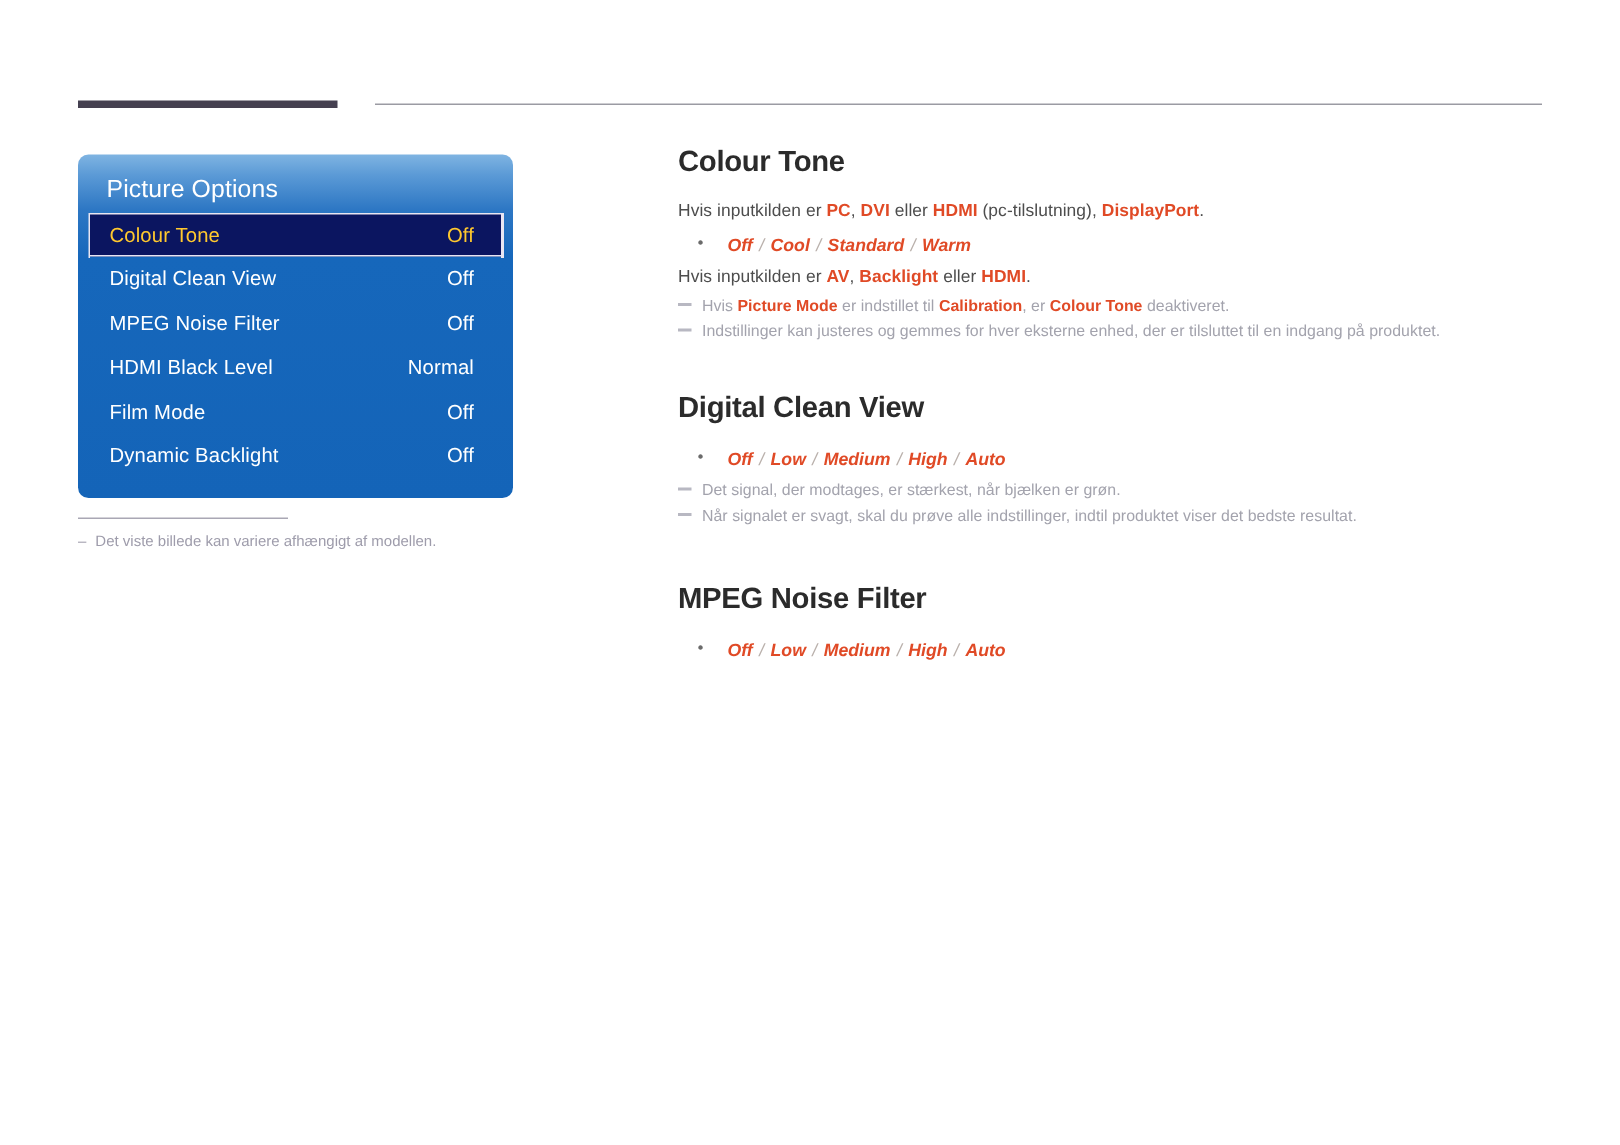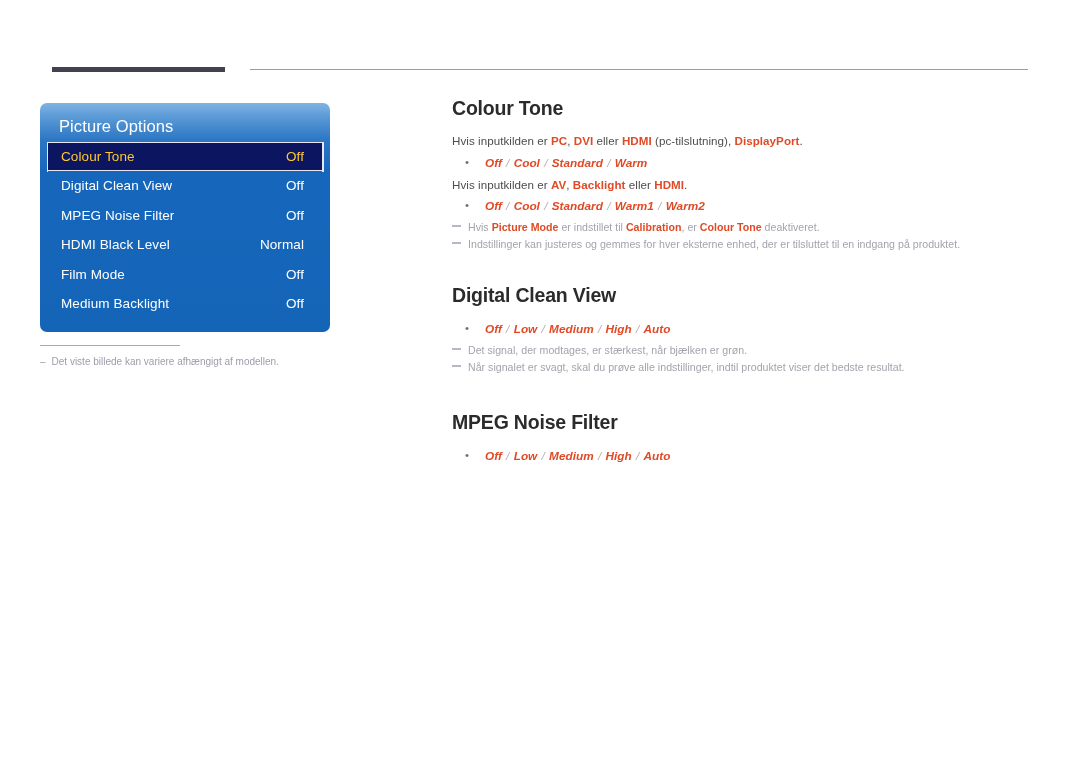--- a/index.html
+++ b/index.html
@@ -35,21 +35,21 @@
     left: 250px;
     top: 69px;
     width: 778px;
     height: 1px;
     background: #9b9ba3;
   }
 
   
   .left-col {
     position: absolute;
-    left: 40px;
+    left: 52px;
     top: 103px;
     width: 290px;
   }
   .osd-panel {
     width: 290px;
     height: 229px;
     border-radius: 7px;
     background: linear-gradient(to bottom,
         #7fb4e2 0%,
         #5b9ad6 6%,
@@ -235,21 +235,21 @@
         <span class="osd-label">HDMI Black Level</span>
         <span class="osd-value">Normal</span>
       </div>
 
       <div class="osd-row">
         <span class="osd-label">Film Mode</span>
         <span class="osd-value">Off</span>
       </div>
 
       <div class="osd-row">
-        <span class="osd-label">Medium Backlight</span>
+        <span class="osd-label">Dynamic Backlight</span>
         <span class="osd-value">Off</span>
       </div>
 
     </div>
   </div>
 
   <div class="caption-rule"></div>
   <div class="caption-text">
     <span class="caption-dash">–</span>
     <span>Det viste billede kan variere afhængigt af modellen.</span>
@@ -263,23 +263,20 @@
     <h2 class="sec-heading">Colour Tone</h2>
 
     <p class="body"><span>Hvis inputkilden er </span><span class="hl">PC</span><span>, </span><span class="hl">DVI</span><span> eller </span><span class="hl">HDMI</span><span> (pc-tilslutning), </span><span class="hl">DisplayPort</span><span>.</span></p>
 
     <ul class="opts">
       <li><span class="opt">Off</span><span class="sep"> / </span><span class="opt">Cool</span><span class="sep"> / </span><span class="opt">Standard</span><span class="sep"> / </span><span class="opt">Warm</span></li>
     </ul>
 
     <p class="body"><span>Hvis inputkilden er </span><span class="hl">AV</span><span>, </span><span class="hl">Backlight</span><span> eller </span><span class="hl">HDMI</span><span>.</span></p>
 
-    <ul class="opts">
-      <li><span class="opt">Off</span><span class="sep"> / </span><span class="opt">Cool</span><span class="sep"> / </span><span class="opt">Standard</span><span class="sep"> / </span><span class="opt">Warm1</span><span class="sep"> / </span><span class="opt">Warm2</span></li>
-    </ul>
 
     <div class="note"><span>Hvis </span><span class="hl">Picture Mode</span><span> er indstillet til </span><span class="hl">Calibration</span><span>, er </span><span class="hl">Colour Tone</span><span> deaktiveret.</span></div>
 
     <div class="note">Indstillinger kan justeres og gemmes for hver eksterne enhed, der er tilsluttet til en indgang på produktet.</div>
   </div>
 
   <div class="section s2">
     <h2 class="sec-heading">Digital Clean View</h2>
 
 

